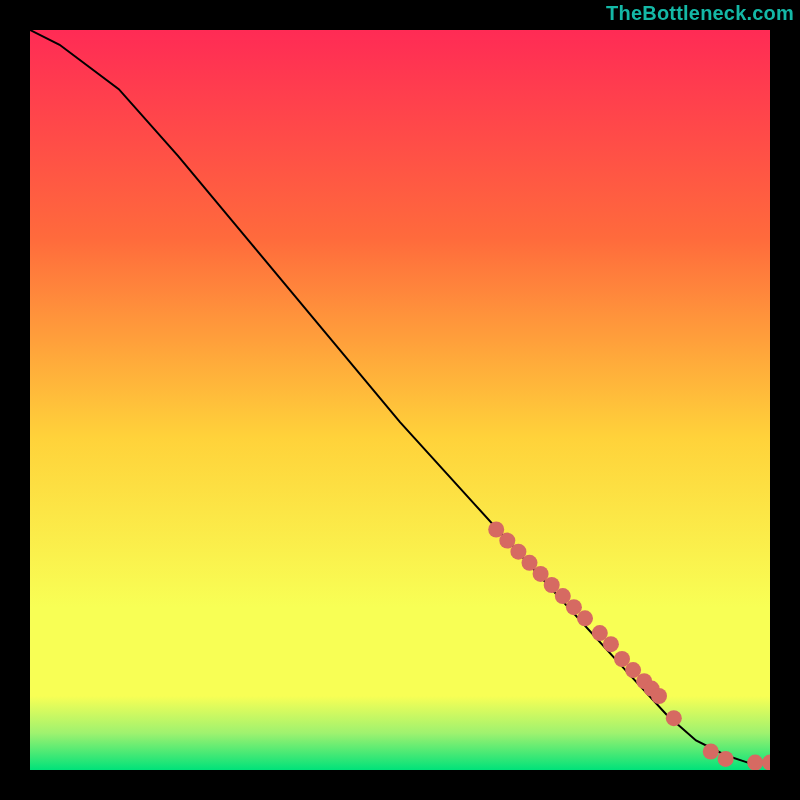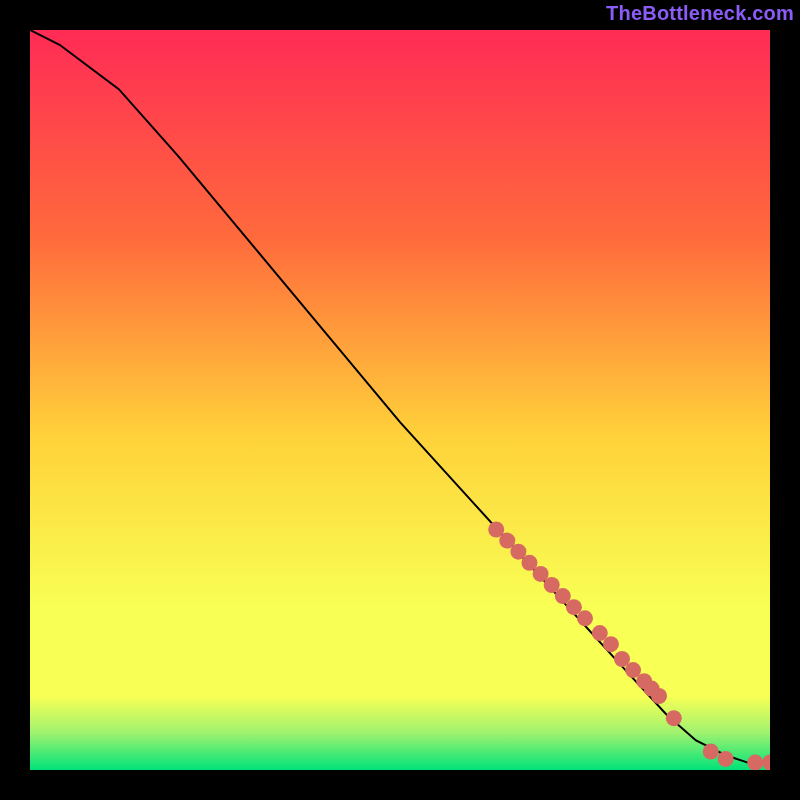--- a/index.html
+++ b/index.html
@@ -13,21 +13,21 @@
   }
   .frame {
     position: relative;
     width: 800px;
     height: 800px;
   }
   .watermark {
     position: absolute;
     top: 2px;
     right: 6px;
-    color: #8b5cf6;
+    color: #14b8a6;
     font-size: 20px;
     font-weight: 600;
     letter-spacing: 0.2px;
     z-index: 20;
   }
   .plot-wrap {
     position: absolute;
     left: 30px;
     top: 30px;
     width: 740px;

